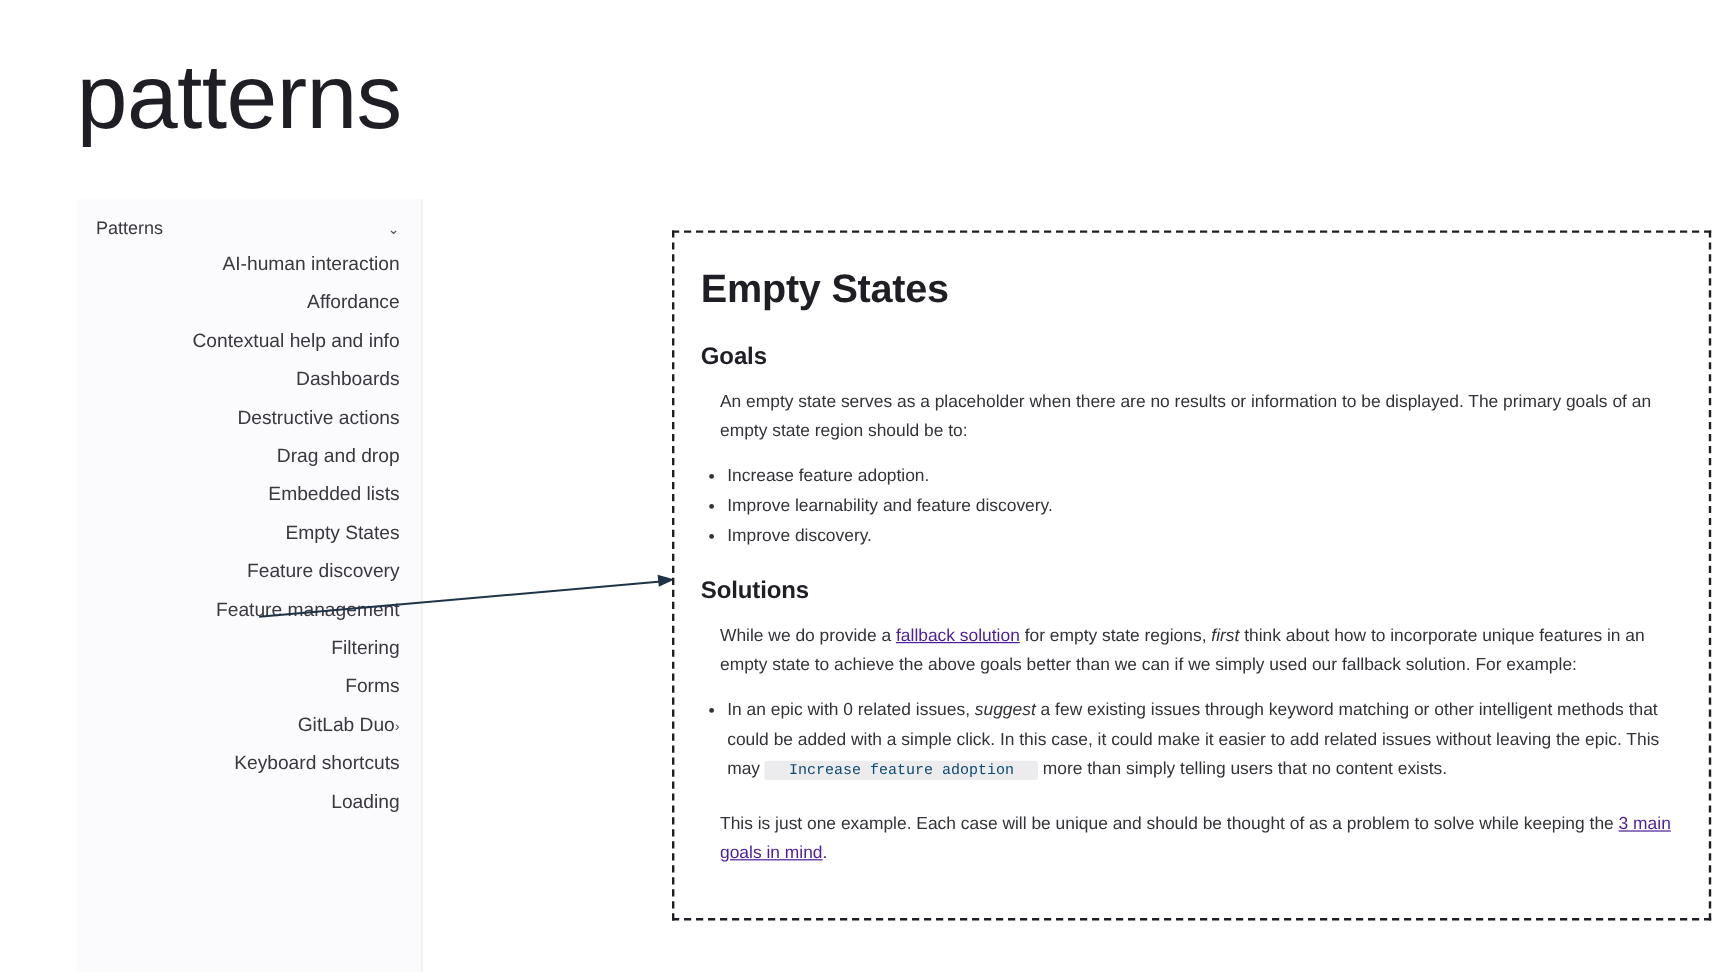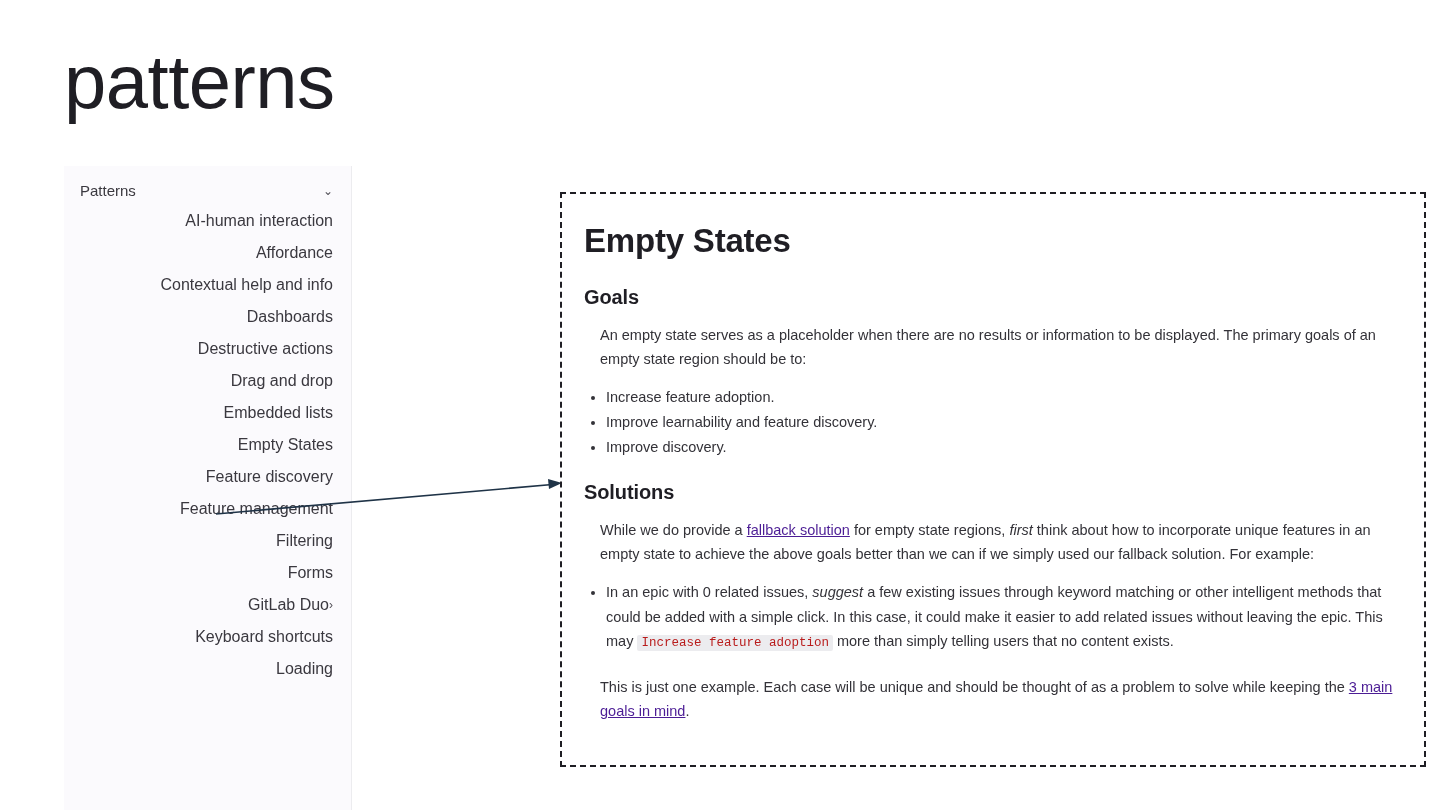--- a/index.html
+++ b/index.html
@@ -121,22 +121,22 @@
   }
   #content-panel a {
     color: #4c1d95;
     text-decoration: underline;
   }
   #content-panel em { font-style: italic; }
   code.inline {
     font-family: "Liberation Mono", monospace;
     font-size: 12.5px;
     background: #ececef;
-    color: #b91c1c;
-    padding: 1px 4px;
+    color: #0c4a6e;
+    padding: 1px 20px;
     border-radius: 2px;
   }
 </style>
 </head>
 <body>
 
 <div id="page-title">patterns</div>
 
 <nav id="sidebar">
   <div class="nav-group-header">

